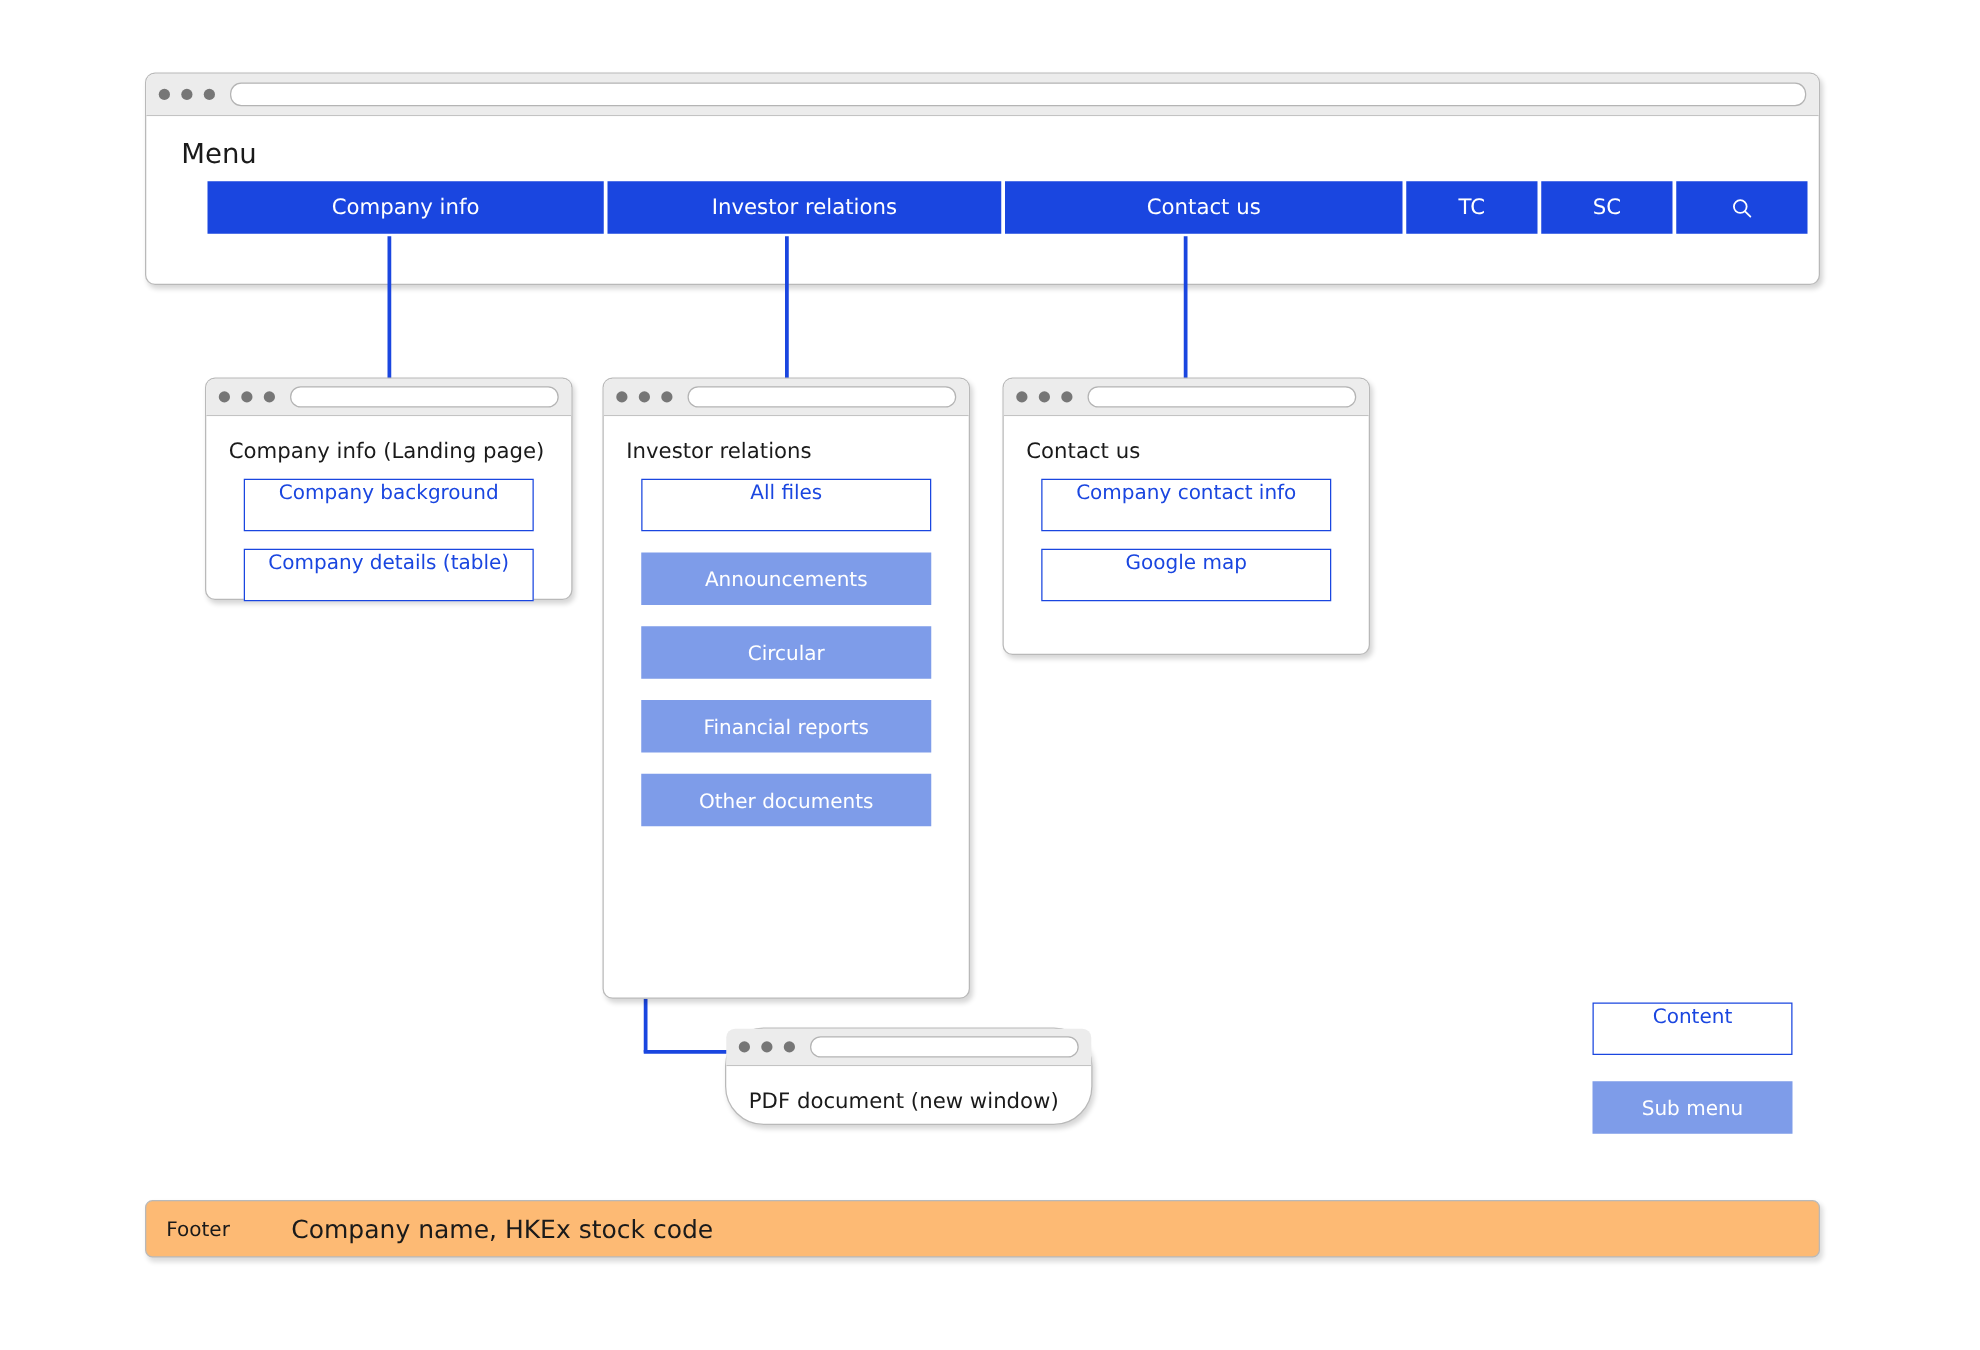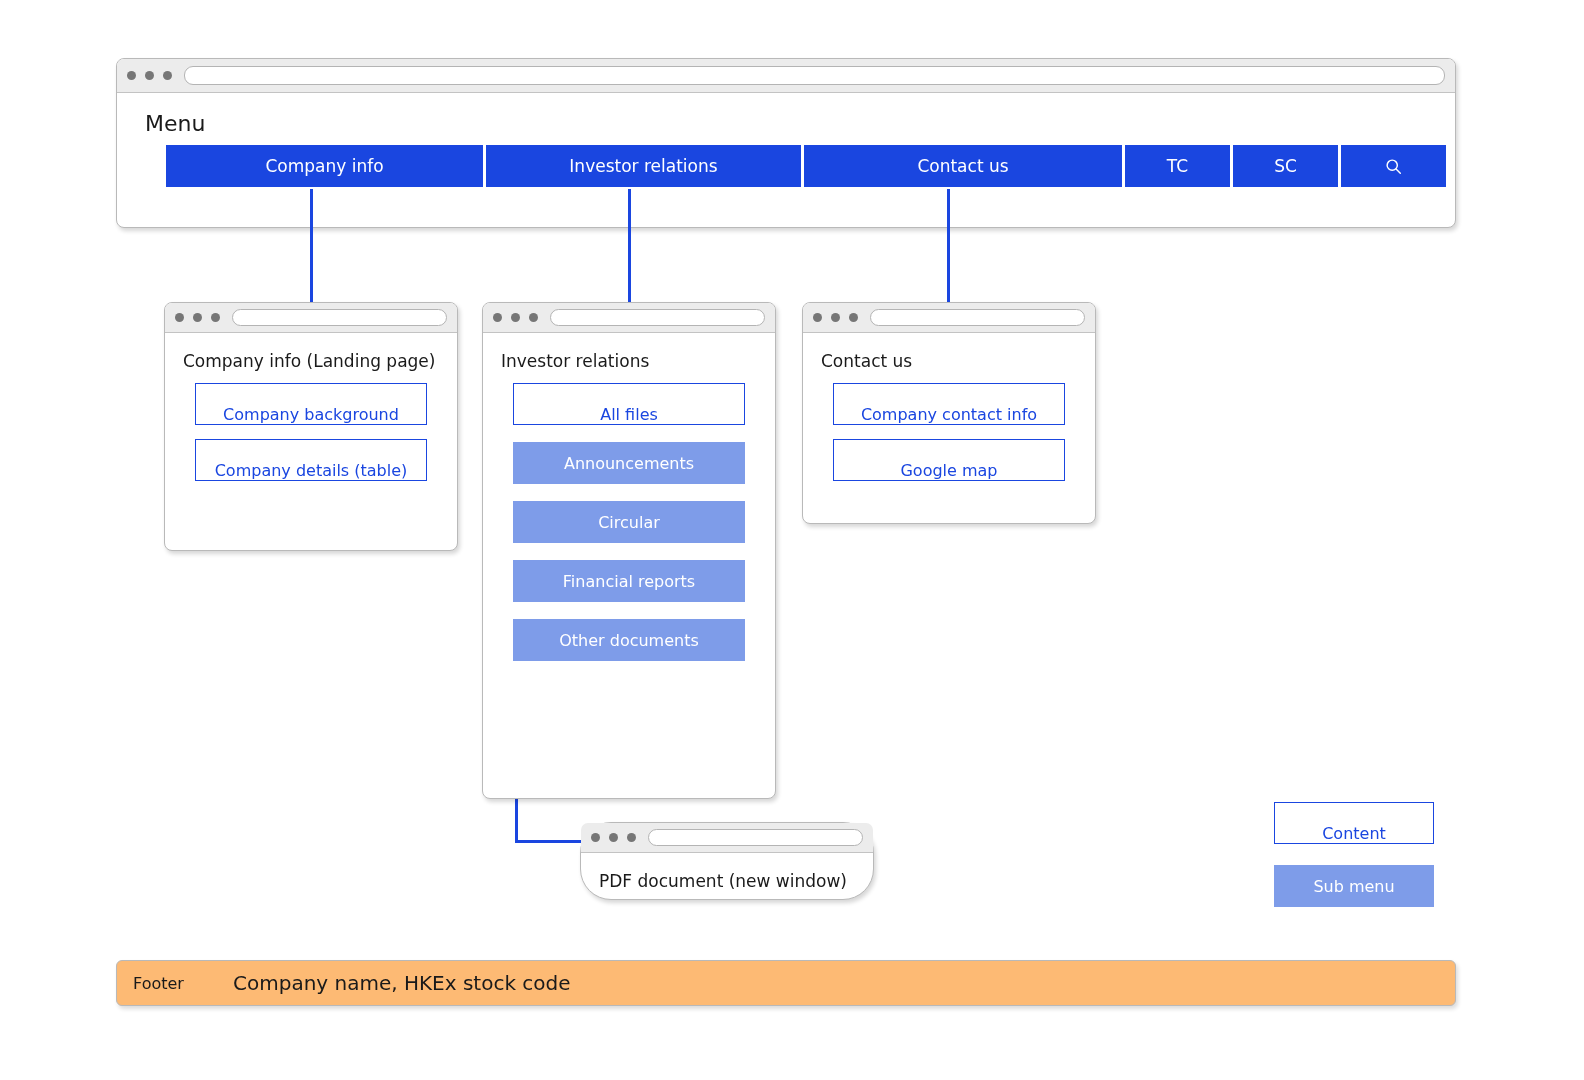--- a/index.html
+++ b/index.html
@@ -39,25 +39,25 @@
 
   
   .conn{position:absolute;background:#1a46e0;}
   .conn-v{width:2.5px;}
   .conn-h{height:2.5px;}
 
   
   .card-title{font-size:17px;color:#1a1a1a;padding:18px 0 0 18px;}
   .btn-list{padding:12px 0 0 0;display:flex;flex-direction:column;align-items:center;gap:14px;}
   .content-btn{width:232px;height:42px;border:1.6px solid #1a46e0;background:#ffffff;color:#1a46e0;
-      font-size:16px;display:flex;align-items:flex-end;justify-content:center;box-sizing:border-box;cursor:pointer;}
+      font-size:16px;display:flex;align-items:flex-start;justify-content:center;box-sizing:border-box;cursor:pointer;}
   .submenu-btn{width:232px;height:42px;border:none;background:#7e9ce9;color:#ffffff;
       font-size:16px;display:flex;align-items:center;justify-content:center;box-sizing:border-box;cursor:pointer;}
 
-  #card-company{left:164px;top:302px;width:294px;height:249px;}
+  #card-company{left:164px;top:302px;width:294px;height:178px;}
   #card-investor{left:482px;top:302px;width:294px;height:497px;}
   #card-contact{left:802px;top:302px;width:294px;height:222px;}
   #card-pdf{left:580px;top:822px;width:294px;height:78px;border-radius:31px;}
 
   #card-investor .btn-list{gap:17px;}
   .note-list{margin:16px 0 0 0;padding:0 0 0 38px;list-style:disc;}
   .note-list li{font-size:15.5px;color:#111111;line-height:1.24;}
   .pdf-title{font-size:17px;color:#1a1a1a;padding:18px 0 0 18px;}
 
   

